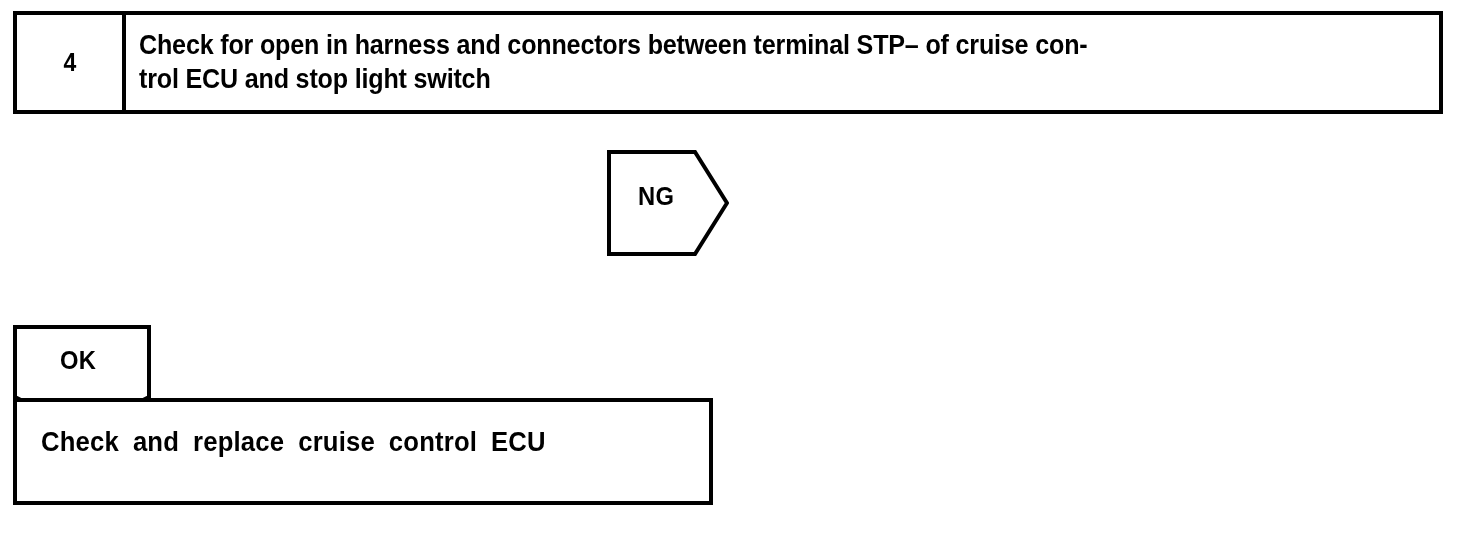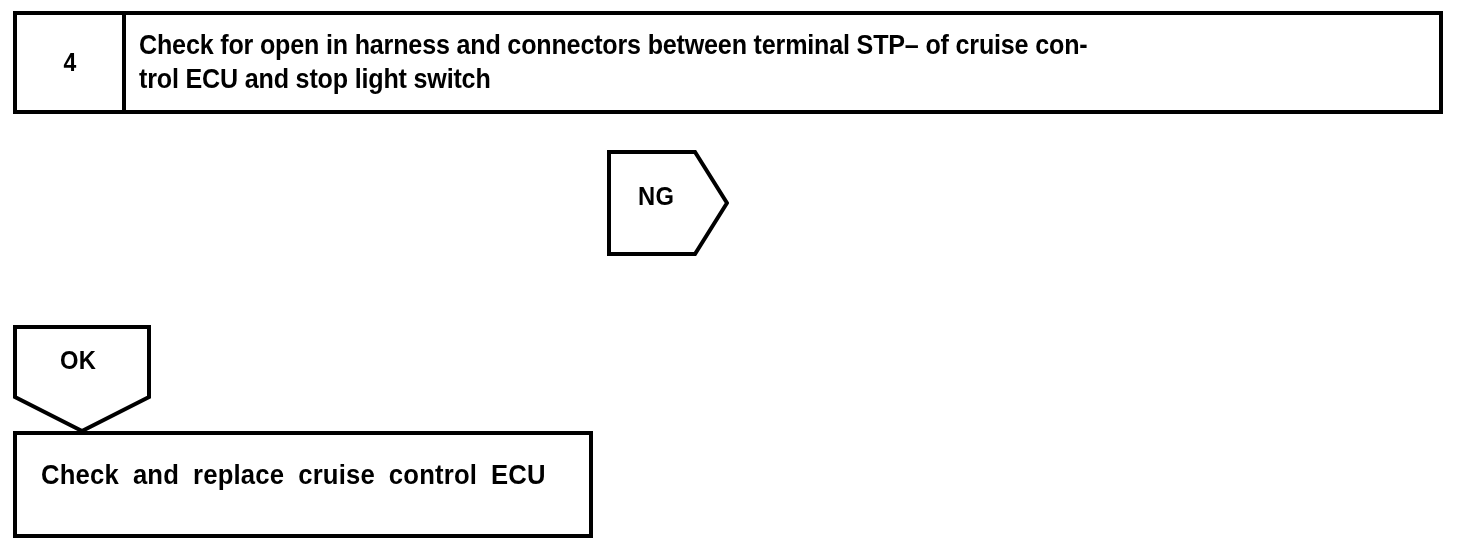--- a/index.html
+++ b/index.html
@@ -139,22 +139,22 @@
     letter-spacing: 0.3px;
     line-height: 1;
     transform: scaleX(0.95);
     transform-origin: left top;
   }
 
   
   .final-box {
     position: absolute;
     left: 13px;
-    top: 431px;
-    width: 580px;
+    top: 398px;
+    width: 700px;
     height: 107px;
     border: 4px solid #000;
     box-sizing: border-box;
     background: #fff;
   }
   .final-text {
     position: absolute;
     left: 24px;
     top: 27px;
     font-size: 27px;

